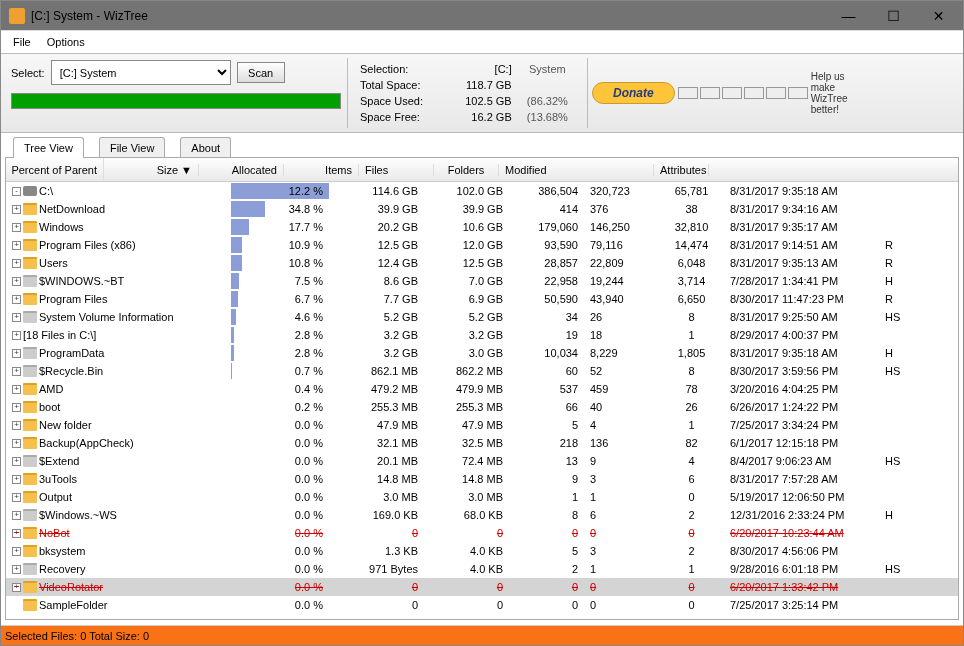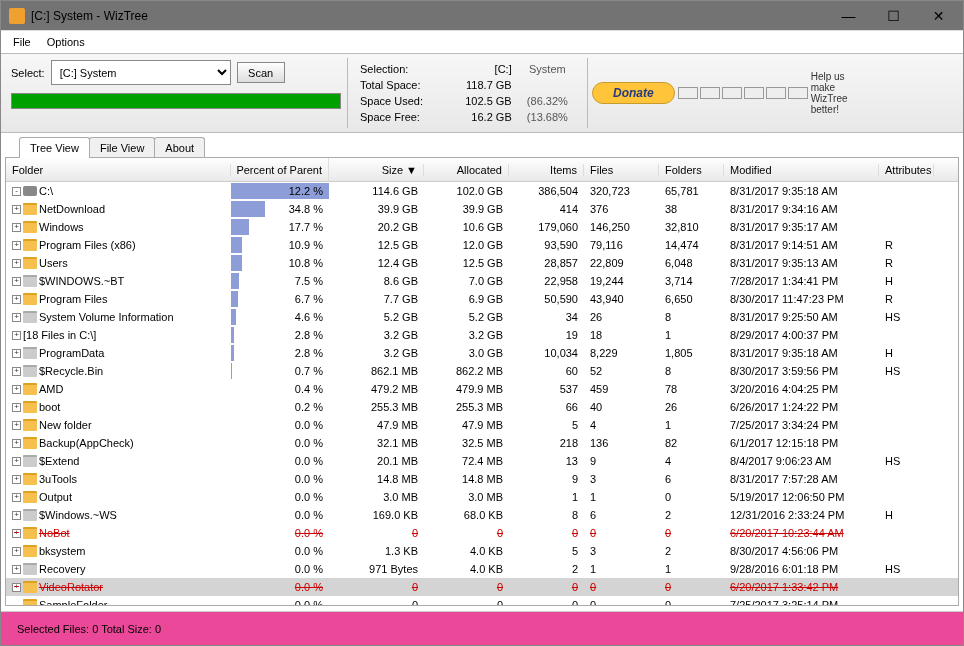--- a/index.html
+++ b/index.html
@@ -27,21 +27,21 @@
 .tb-brand .logo{width:42px;height:42px;background:#f0a030;border-radius:6px;position:relative}
 .tb-brand .logo::after{content:"";position:absolute;width:20px;height:2px;background:#333;transform:rotate(-30deg);right:-6px;bottom:8px}
 .tb-brand .btxt{line-height:1.4}
 .tb-brand .btxt .v{font-weight:bold;font-size:12px}
 .tb-brand .btxt a{color:#0066cc;text-decoration:underline}
 .tb-donate{border-left:1px solid #bbb;padding:4px;display:flex;flex-direction:row;align-items:center;gap:3px;width:145px}
 .tb-donate .dbtn{background:#ffc439;border:1px solid #c89b2f;border-radius:12px;padding:3px 20px;font-weight:bold;font-style:italic;color:#253b80;font-size:12px;cursor:pointer}
 .tb-donate .cards{display:flex;gap:2px}
 .tb-donate .cards span{width:20px;height:12px;border:1px solid #999;background:#eee;font-size:6px}
 .tb-donate .help{font-size:10px;color:#333}
-.tabs{display:flex;padding:4px 18px 0;gap:0}
+.tabs{display:flex;padding:4px 12px 0;gap:16px}
 .tab{padding:4px 10px;border:1px solid #aaa;border-bottom:none;background:#f0f0f0;cursor:pointer;font-size:11px;border-radius:3px 3px 0 0;margin-right:-1px}
 .tab.active{background:#fff;position:relative;z-index:2}
 .content{flex:1;border:1px solid #aaa;margin:0 4px 4px;display:flex;flex-direction:column;min-height:0;position:relative;top:-1px}
 .grid{flex:1;display:flex;flex-direction:column;min-height:0}
 .ghead{display:flex;background:linear-gradient(#fefefe,#e9e9e9);border-bottom:1px solid #ccc;height:24px;align-items:center}
 .ghead .col{padding:0 6px;border-right:1px solid #ddd;white-space:nowrap;overflow:hidden}
 .gbody{flex:1;overflow-y:scroll;overflow-x:hidden}
 .grow{display:flex;height:18px;align-items:center}
 .grow.vsel{background:#d4d4d4}
 .grow.del{color:#c00;text-decoration:line-through}
@@ -51,26 +51,26 @@
 .c-folder .ficon{width:14px;height:12px;background:#f5c04e;border-radius:1px;border-top:2px solid #e0a020}
 .c-folder .ficon.gray{background:#ccc;border-top-color:#aaa}
 .c-folder .ficon.drive{background:#888;border-radius:2px;border:none;height:10px}
 .c-pct{flex:0 0 98px;text-align:right;position:relative;height:100%;display:flex;align-items:center;justify-content:flex-end}
 .c-pct .pbar{position:absolute;left:0;top:1px;bottom:1px;background:#8c9dd8;z-index:0;text-decoration:none}
 .c-pct span{position:relative;z-index:1}
 .c-size{flex:0 0 95px;text-align:right}
 .c-alloc{flex:0 0 85px;text-align:right}
 .c-items{flex:0 0 75px;text-align:right}
 .c-files{flex:0 0 75px;text-align:left}
-.c-folders{flex:0 0 65px;text-align:left}
+.c-folders{flex:0 0 65px;text-align:center}
 .c-mod{flex:0 0 155px;text-align:left;padding-left:8px}
 .c-attr{flex:0 0 55px;text-align:left}
 .ind1{padding-left:14px}
 .ind2{padding-left:32px}
-.status{height:34px;border-top:1px solid #ccc;display:flex;align-items:center;padding:0 16px;background:#ec4899;font-size:11px}
+.status{height:20px;border-top:1px solid #ccc;display:flex;align-items:center;padding:0 4px;background:#f97316;font-size:11px}
 </style>
 </head>
 <body>
 
 <div class="titlebar">
   <div class="ticon"></div>
   <div class="title">[C:] System  -  WizTree</div>
   <div class="wbtn">—</div>
   <div class="wbtn">☐</div>
   <div class="wbtn close">✕</div>
@@ -134,21 +134,20 @@
 
 <div class="tabs">
   <div class="tab active">Tree View</div>
   <div class="tab">File View</div>
   <div class="tab">About</div>
 </div>
 
 <div class="content">
   <div class="grid">
     <div class="ghead">
-      <div class="col c-folder">Folder</div>
       <div class="col c-pct">Percent of Parent</div>
       <div class="col c-size">Size ▼</div>
       <div class="col c-alloc">Allocated</div>
       <div class="col c-items">Items</div>
       <div class="col c-files">Files</div>
       <div class="col c-folders">Folders</div>
       <div class="col c-mod">Modified</div>
       <div class="col c-attr">Attributes</div>
     </div>
     <div class="gbody" id="gbody">

